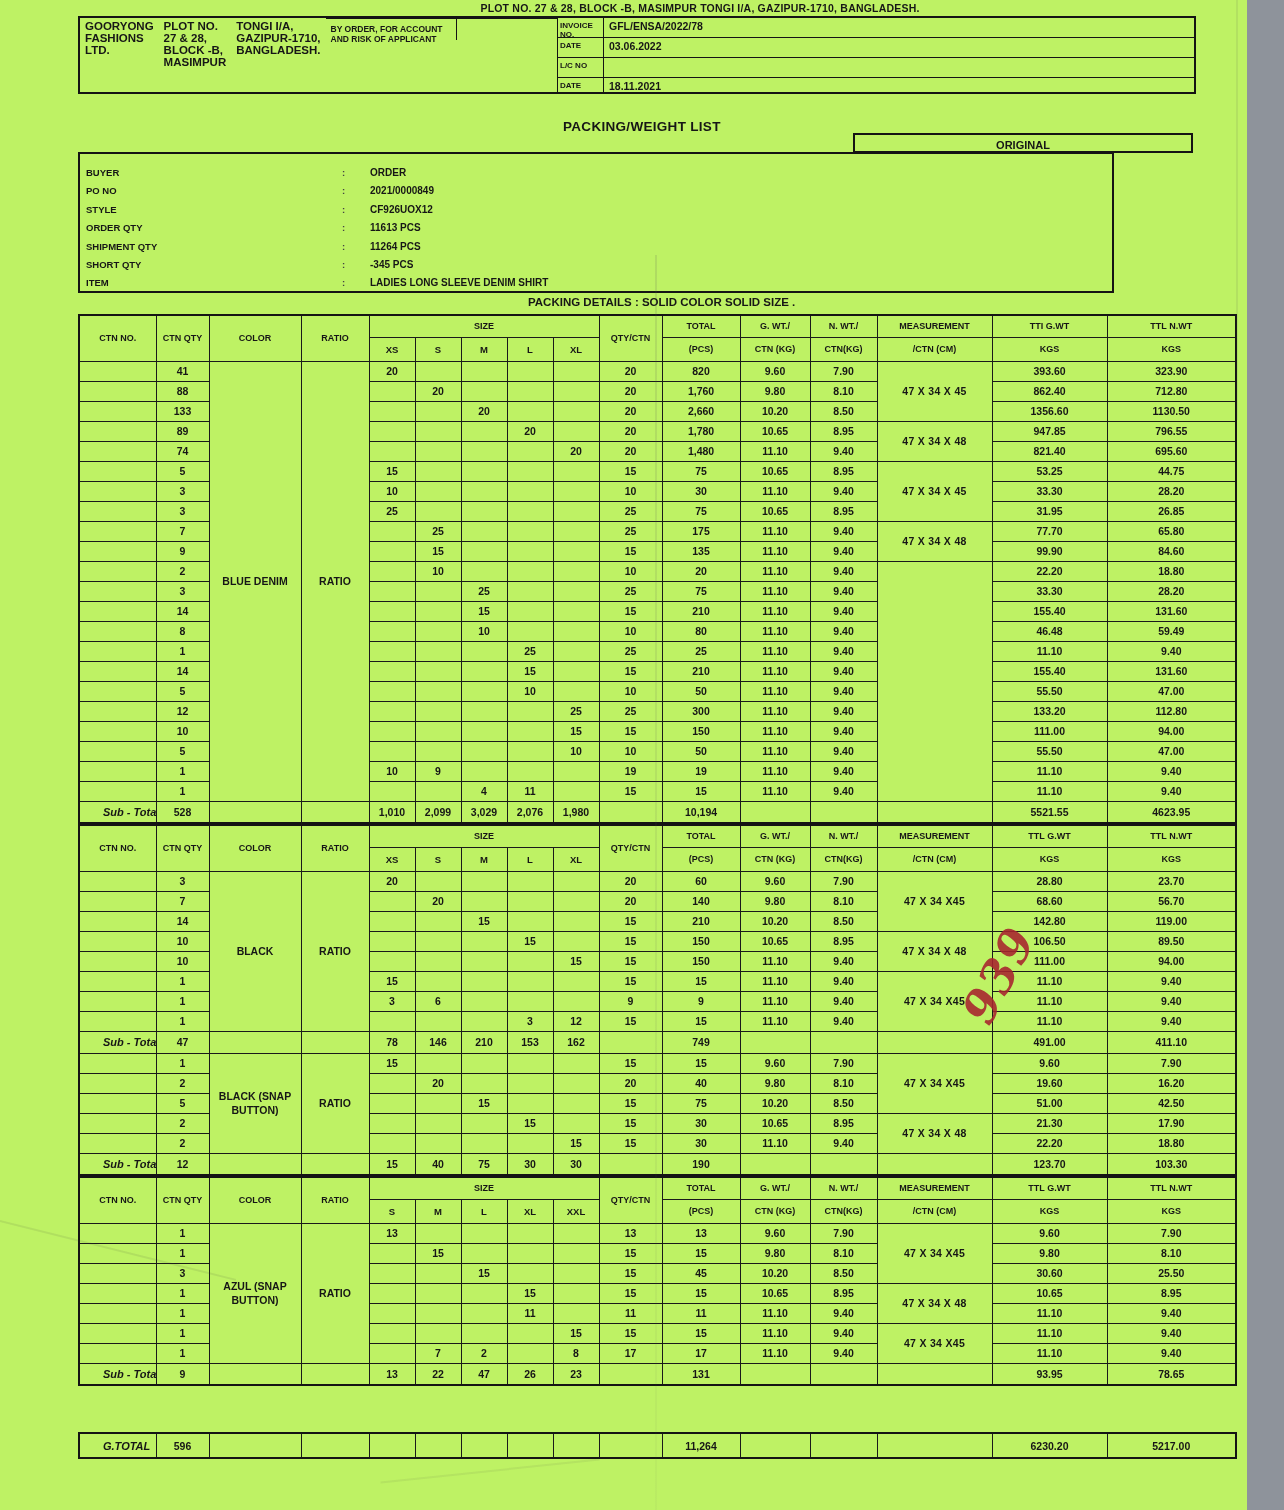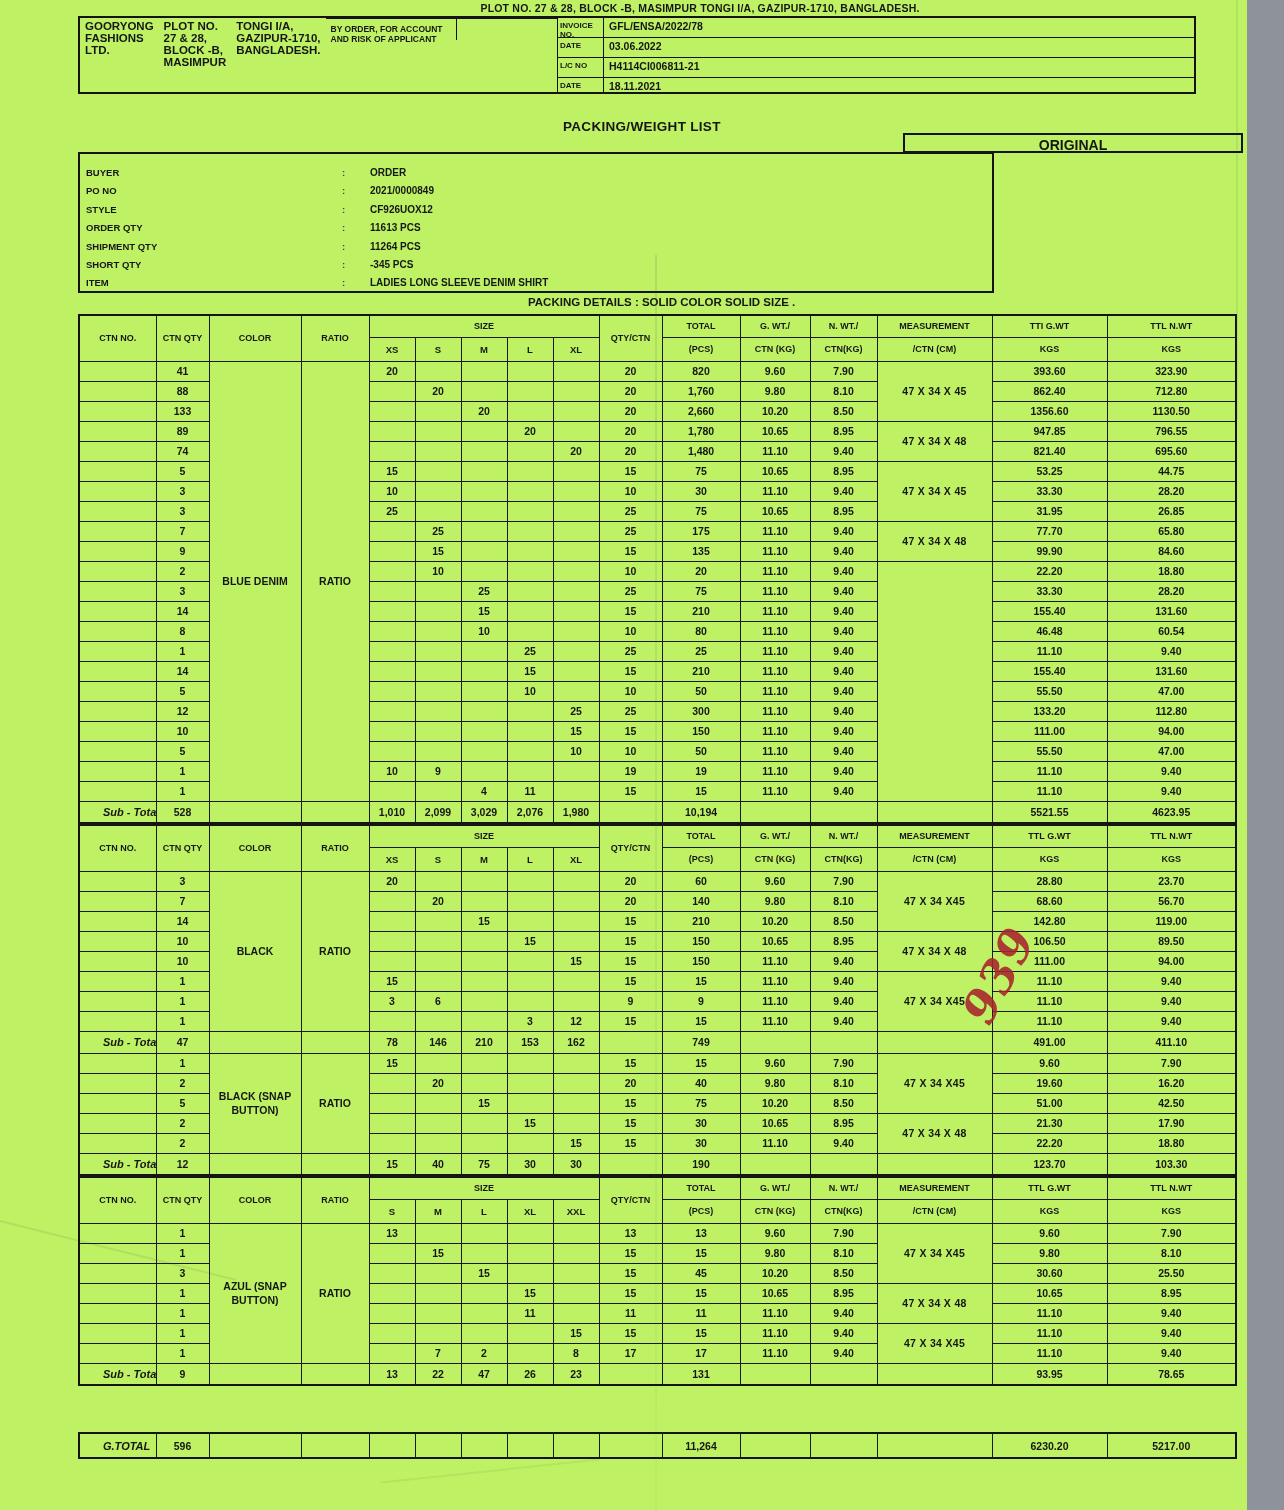--- a/index.html
+++ b/index.html
@@ -27,25 +27,25 @@
   .by-order-row{border-top:1.5px solid #141414;display:flex;height:21px;}
   .by-order{flex:1;font-weight:700;font-size:8.5px;padding:5px 5px 0;}
   .by-order-empty{width:100px;border-left:1.5px solid #141414;}
   .hb-right{flex:1;border-left:1.5px solid #141414;display:flex;flex-direction:column;}
   .inv-row{display:flex;border-bottom:1.5px solid #141414;height:19px;}
   .inv-row:last-child{border-bottom:none;flex:1;}
   .inv-label{width:46px;border-right:1.5px solid #141414;font-weight:700;font-size:8px;padding:3px 2px 0;box-sizing:border-box;overflow:hidden;}
   .inv-value{flex:1;font-weight:700;font-size:10.5px;padding:2px 5px 0;}
   .doc-title{position:absolute;top:119px;left:563px;font-weight:700;font-size:13.5px;letter-spacing:.3px;}
   .original-box{
-    position:absolute;left:903px;top:133px;width:340px;height:20px;border:2px solid #141414;
-    text-align:center;font-weight:700;font-size:14px;line-height:20px;box-sizing:border-box;
+    position:absolute;left:853px;top:133px;width:340px;height:20px;border:2px solid #141414;
+    text-align:center;font-weight:700;font-size:11px;line-height:20px;box-sizing:border-box;
   }
   
-  .buyer-box{position:absolute;left:78px;top:152px;width:916px;height:141px;border:2.5px solid #141414;box-sizing:border-box;padding-top:13px;}
+  .buyer-box{position:absolute;left:78px;top:152px;width:1036px;height:141px;border:2.5px solid #141414;box-sizing:border-box;padding-top:13px;}
   .ob-row{display:flex;height:18.4px;font-weight:700;align-items:flex-start;}
   .ob-label{width:262px;padding-left:6px;font-size:9.5px;box-sizing:border-box;}
   .ob-colon{width:28px;font-size:9.5px;color:#444;}
   .ob-value{flex:1;font-size:10px;}
   .packing-line{position:absolute;top:296px;left:528px;font-weight:700;font-size:11.5px;}
   
   .tables-stack{position:absolute;left:78px;top:314px;width:1157px;}
   .gtotal-host{position:absolute;left:78px;top:1432px;width:1157px;}
   table.packing{border-collapse:collapse;table-layout:fixed;width:1157px;border:2.5px solid #141414;}
   .packing td,.packing th{
@@ -92,21 +92,20 @@
         <div class="inv-row">
           <div class="inv-label">INVOICE NO.</div>
           <div class="inv-value">GFL/ENSA/2022/78</div>
         </div>
         <div class="inv-row">
           <div class="inv-label">DATE</div>
           <div class="inv-value">03.06.2022</div>
         </div>
         <div class="inv-row">
           <div class="inv-label">L/C NO</div>
-          <div class="inv-value">H4114CI006811-21</div>
         </div>
         <div class="inv-row">
           <div class="inv-label">DATE</div>
           <div class="inv-value">18.11.2021</div>
         </div>
       </div>
     </div>
   </div>
 
   <div class="doc-title">PACKING/WEIGHT LIST</div>
@@ -410,21 +409,21 @@
             <td></td>
             <td></td>
             <td>10</td>
             <td></td>
             <td></td>
             <td>10</td>
             <td>80</td>
             <td>11.10</td>
             <td>9.40</td>
             <td>46.48</td>
-            <td>60.54</td>
+            <td>59.49</td>
           </tr>
           <tr>
             <td></td>
             <td>1</td>
             <td></td>
             <td></td>
             <td></td>
             <td>25</td>
             <td></td>
             <td>25</td>

